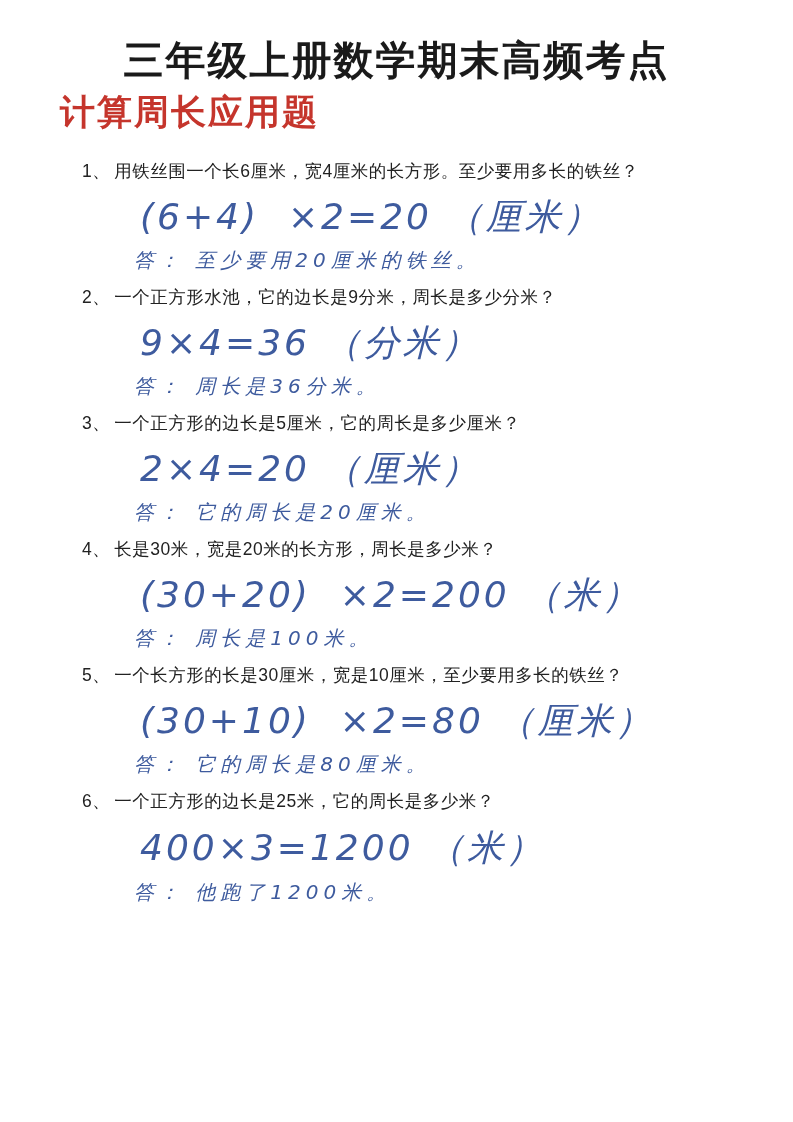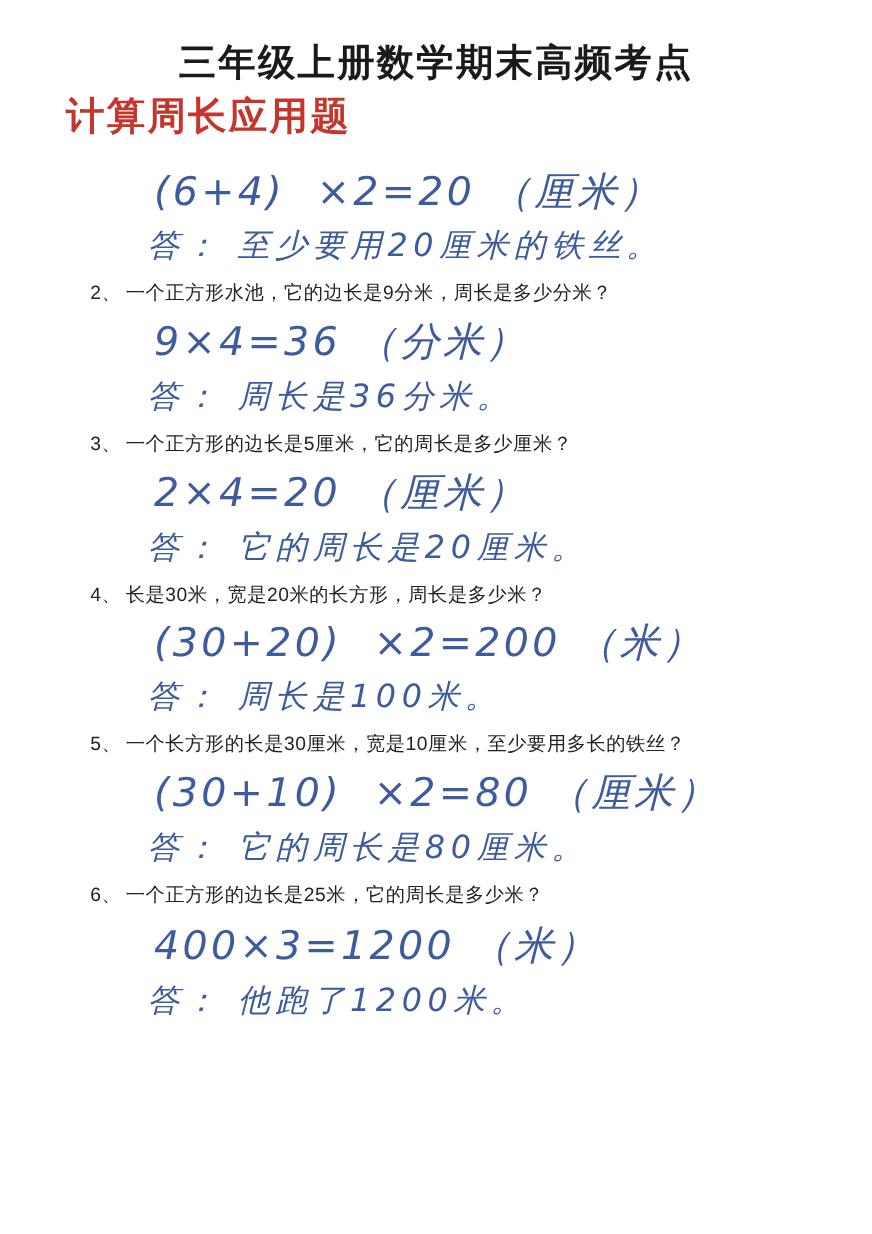--- a/index.html
+++ b/index.html
@@ -17,21 +17,21 @@
   }
   .page{
     box-sizing:border-box;
     width:793px;height:1122px;
     padding:38px 60px 0 60px;
   }
   .doc-title{
     text-align:center;
     font-family:"Liberation Serif","DejaVu Serif",serif;
     font-weight:700;
-    font-size:34px;
+    font-size:40px;
     line-height:1.15;
     color:var(--ink);
     letter-spacing:2px;
     margin:0;
   }
   .doc-subtitle{
     text-align:left;
     font-family:"Liberation Serif","DejaVu Serif",serif;
     font-weight:700;
     font-size:35px;
@@ -63,39 +63,40 @@
     font-size:36px;
     line-height:1.2;
     color:var(--blue);
     margin:0 0 10px 58px;
     letter-spacing:3px;
     white-space:pre;
   }
   .ans{
     font-family:"DejaVu Sans",sans-serif;
     font-style:italic;
-    font-size:29px;
+    font-size:20px;
     line-height:1.2;
     color:var(--blue);
     margin:0 0 6px 52px;
     letter-spacing:5px;
     white-space:pre;
   }
 </style>
 </head>
 <body>
 
 <div class="page">
 
   <h1 class="doc-title">三年级上册数学期末高频考点</h1>
   <h2 class="doc-subtitle">计算周长应用题</h2>
 
   <div class="questions">
 
     <section class="question">
+      <p class="q-line"><span class="q-num">1、</span><span>用铁丝围一个长6厘米，宽4厘米的长方形。至少要用多长的铁丝？</span></p>
       <p class="eq">(6+4)  ×2=20 （厘米）</p>
       <p class="ans">答： 至少要用20厘米的铁丝。</p>
     </section>
 
     <section class="question">
       <p class="q-line"><span class="q-num">2、</span><span>一个正方形水池，它的边长是9分米，周长是多少分米？</span></p>
       <p class="eq">9×4=36 （分米）</p>
       <p class="ans">答： 周长是36分米。</p>
     </section>
 

